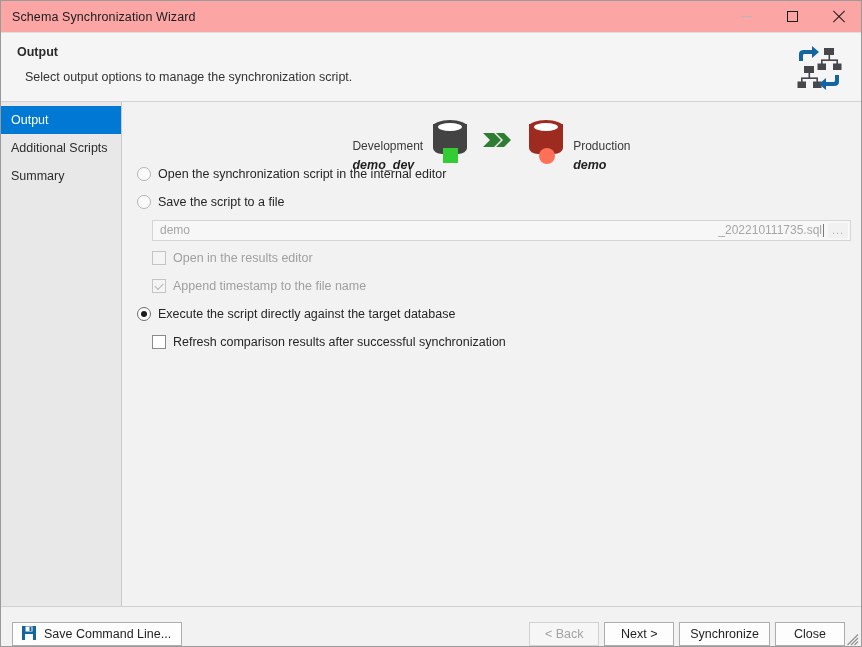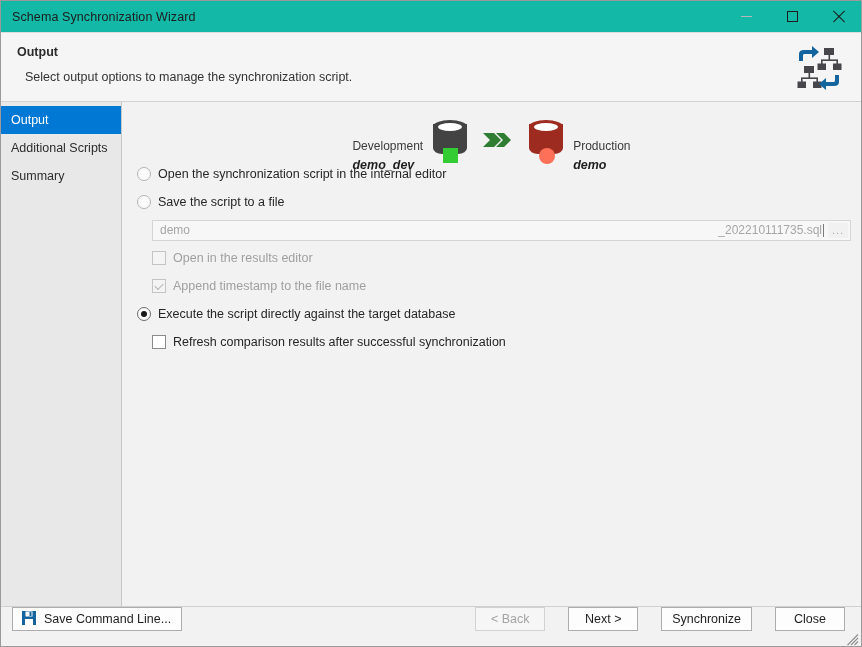--- a/index.html
+++ b/index.html
@@ -20,21 +20,21 @@
     background: #f2f2f2;
     overflow: hidden;
     display: flex;
     flex-direction: column;
   }
 
   
   .titlebar {
     height: 31px;
     min-height: 31px;
-    background: #14b8a6;
+    background: #fca5a5;
     display: flex;
     align-items: center;
     position: relative;
   }
   .titlebar .title {
     font-size: 12.5px;
     color: #1c1c1c;
     padding-left: 11px;
     letter-spacing: 0.1px;
     white-space: nowrap;
@@ -365,21 +365,21 @@
     line-height: 6px;
   }
 
   
   .footer {
     height: 40px;
     min-height: 40px;
     background: #f2f2f2;
     border-top: 1px solid #cfcfd4;
     display: flex;
-    align-items: flex-start;
+    align-items: flex-end;
     padding: 0 11px;
     box-sizing: border-box;
     position: relative;
   }
   .btn {
     height: 24px;
     min-width: 70px;
     padding: 0 10px;
     font-family: "Liberation Sans", sans-serif;
     font-size: 12.5px;
@@ -399,21 +399,21 @@
   }
   .btn-save {
     min-width: 138px;
     justify-content: flex-start;
     padding-left: 9px;
     gap: 8px;
   }
   .footer-right {
     margin-left: auto;
     display: flex;
-    gap: 23px;
+    gap: 5px;
     padding-right: 5px;
   }
   .grip {
     position: absolute;
     right: 2px;
     bottom: 1px;
     width: 13px;
     height: 13px;
   }
 </style>

